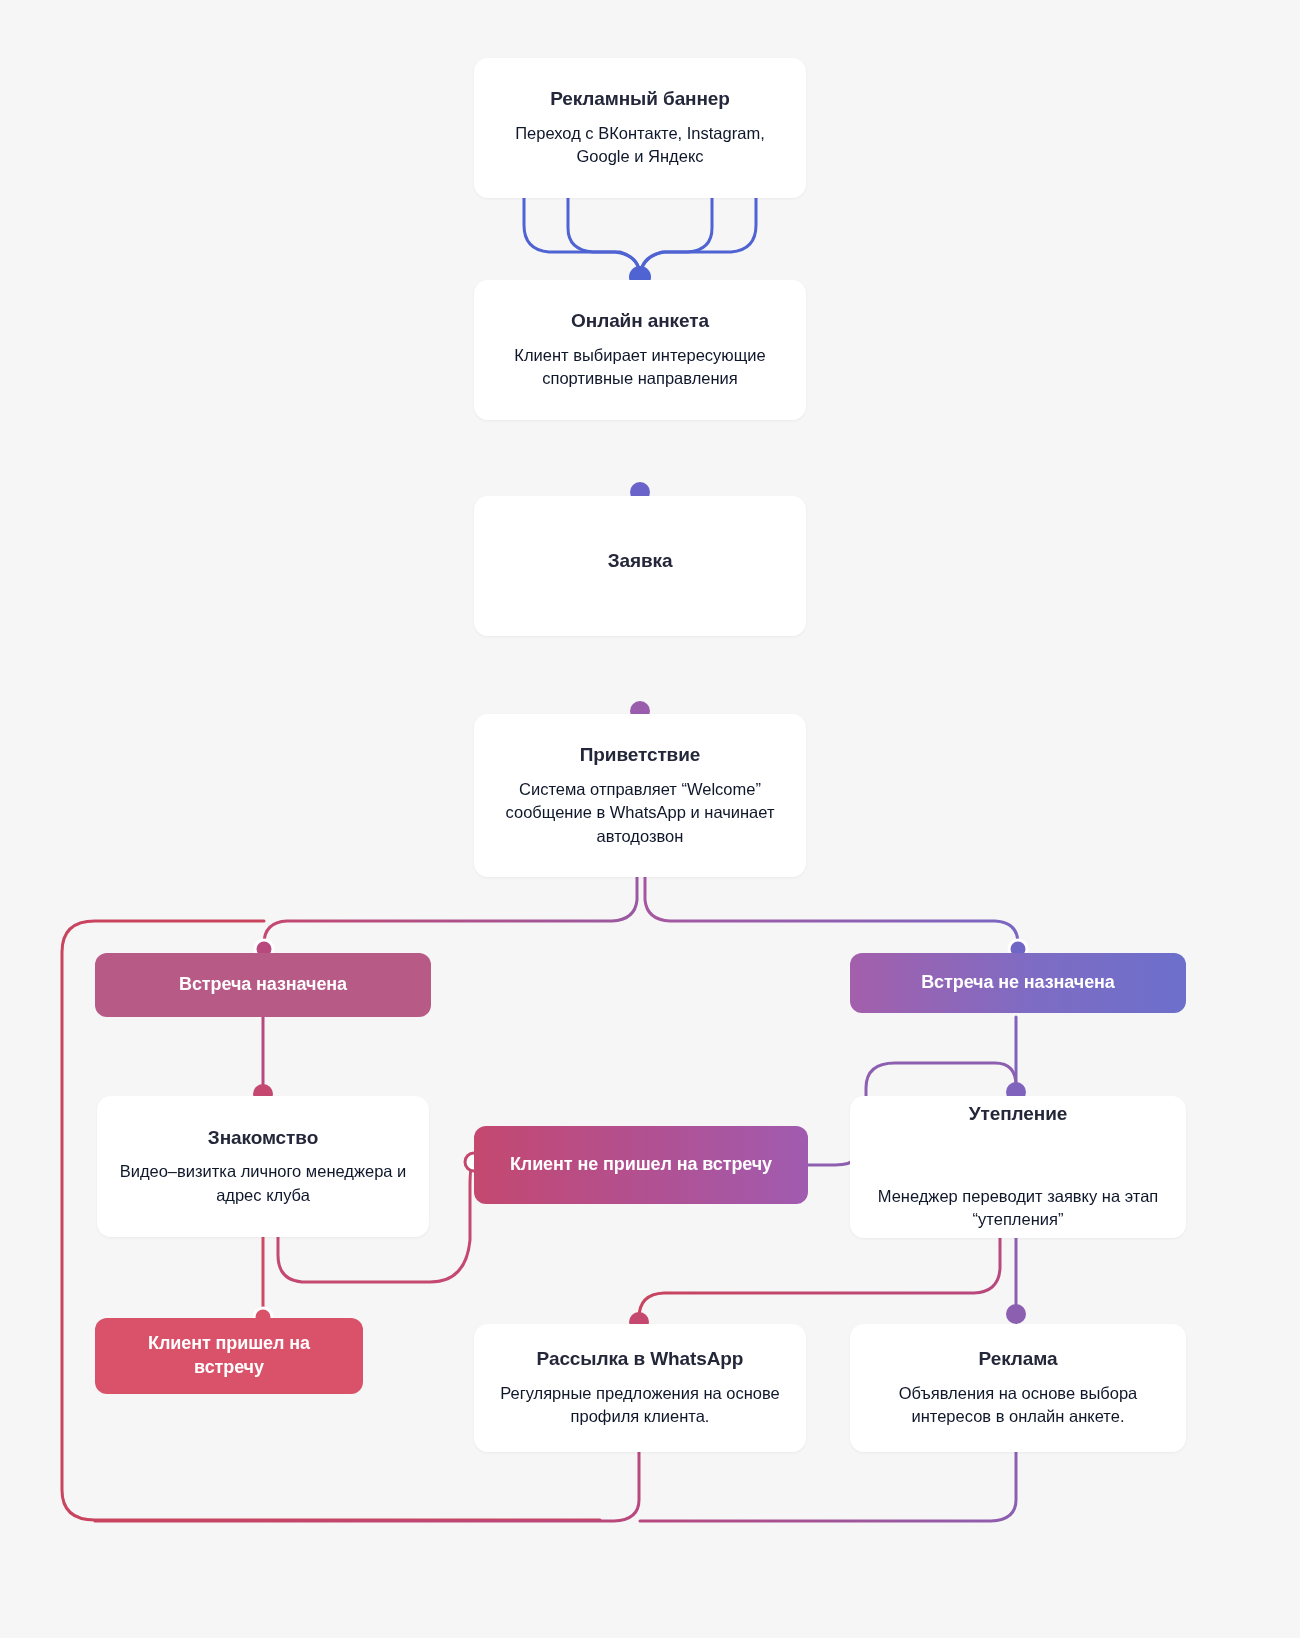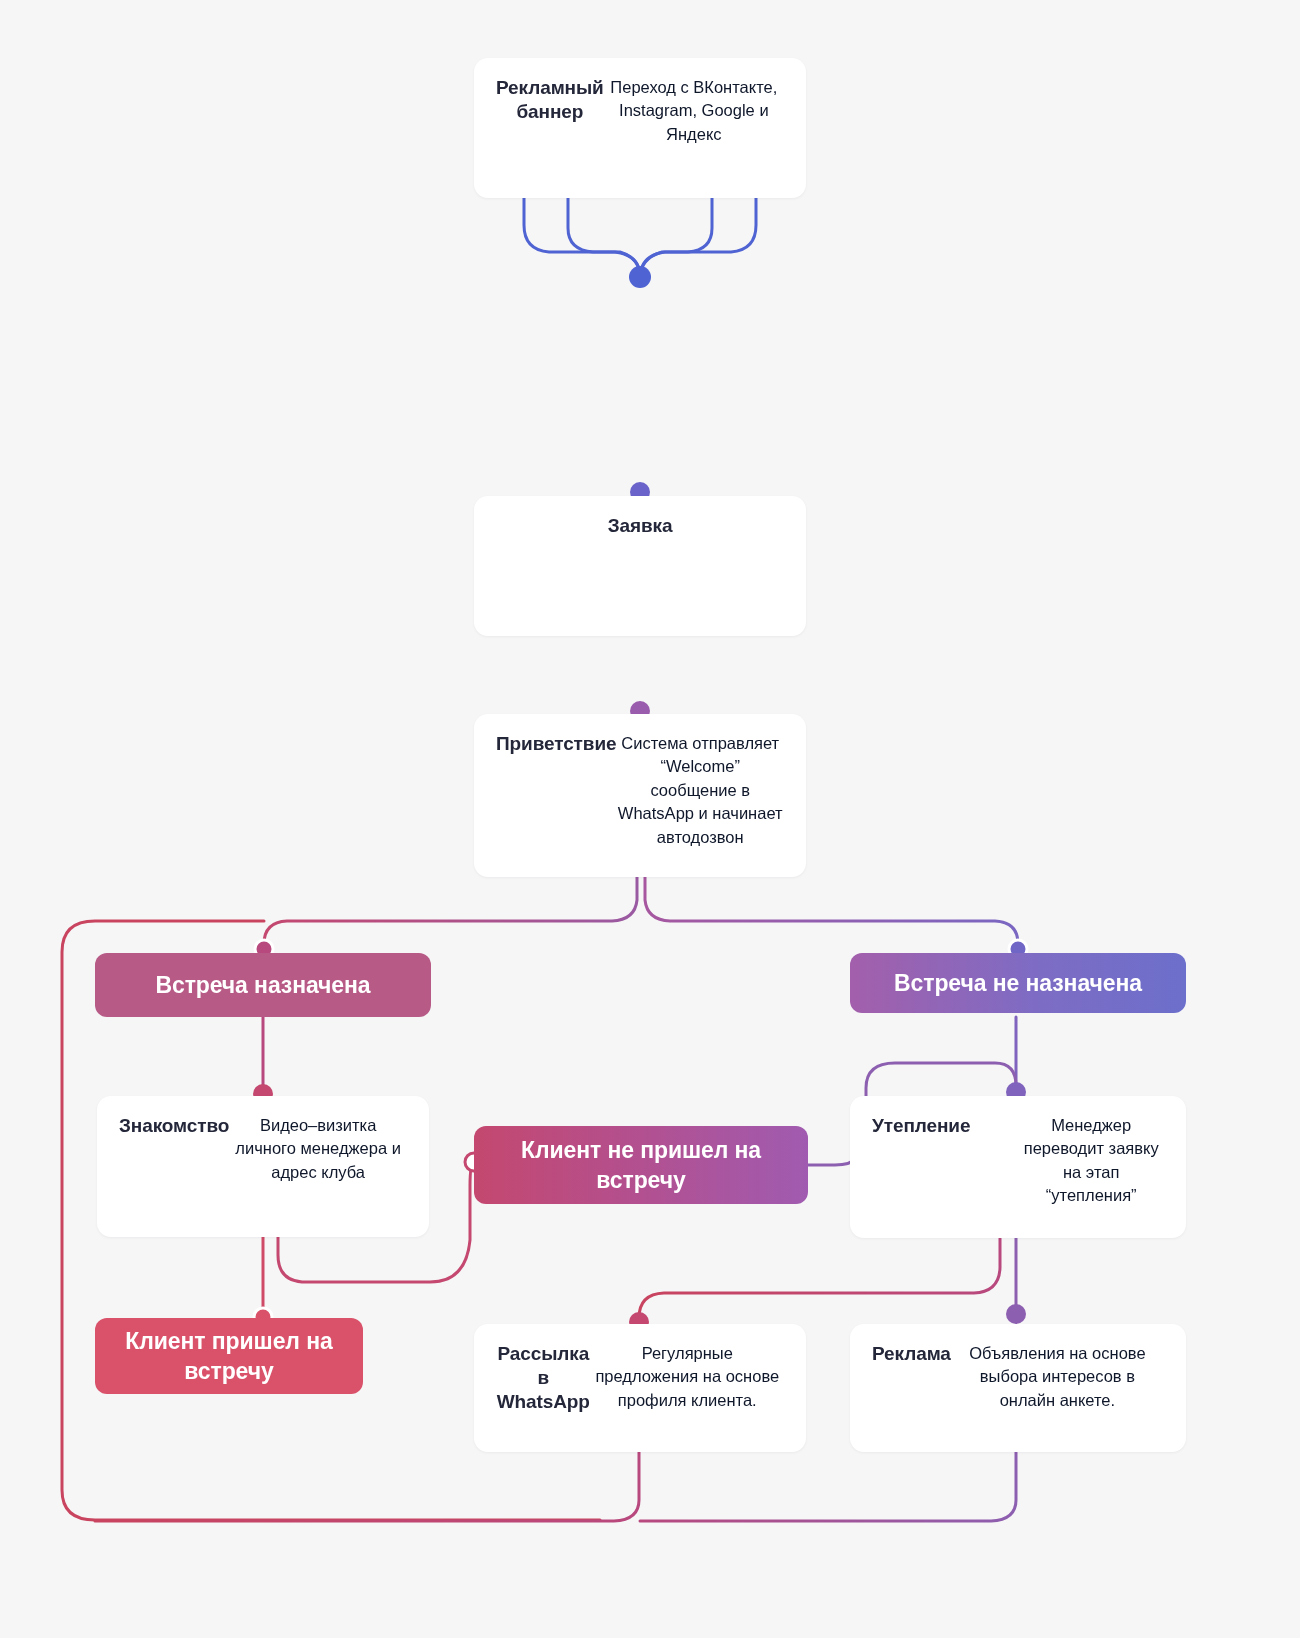--- a/index.html
+++ b/index.html
@@ -26,21 +26,22 @@
   .node {
     position: absolute;
     z-index: 2;
     box-sizing: border-box;
   }
   .card {
     background: #ffffff;
     border-radius: 14px;
     box-shadow: 0 1px 3px rgba(16,20,40,0.05);
     display: flex;
-    flex-direction: row;
+    flex-direction: column;
+    align-items: center;
     justify-content: center;
     text-align: center;
     padding: 18px 22px;
   }
   .card .title {
     font-size: 19px;
     font-weight: bold;
     color: #242739;
     letter-spacing: -0.1px;
     margin-bottom: 11px;
@@ -52,21 +53,21 @@
     color: #0f172a;
     line-height: 1.42;
   }
   .badge {
     border-radius: 12px;
     display: flex;
     align-items: center;
     justify-content: center;
     text-align: center;
     color: #ffffff;
-    font-size: 23px;
+    font-size: 18px;
     font-weight: bold;
     line-height: 1.32;
     padding: 10px 18px;
     box-sizing: border-box;
     letter-spacing: -0.1px;
   }
   .badge-rose   { background: #b75a86; }
   .badge-violet { background: linear-gradient(90deg,#a35fab 0%, #7e6cc4 55%, #6c6fcb 100%); }
   .badge-mix    { background: linear-gradient(90deg,#c4486f 0%, #b44f8d 45%, #a05bb0 100%); }
   .badge-red    { background: #d9526a; }
@@ -152,20 +153,24 @@
       <circle cx="639" cy="1322" r="10" fill="#c4486f"></circle>
       <circle cx="1016" cy="1314" r="10" fill="#8d5fb0"></circle>
     </g>
   </svg>
 
   <div class="node card" style="left:474px; top:58px; width:332px; height:140px;">
     <div class="title">Рекламный баннер</div>
     <div class="desc">Переход с ВКонтакте, Instagram, Google и Яндекс</div>
   </div>
 
+  <div class="node card" style="left:474px; top:280px; width:332px; height:140px;">
+    <div class="title">Онлайн анкета</div>
+    <div class="desc">Клиент выбирает интересующие спортивные направления</div>
+  </div>
 
   <div class="node card" style="left:474px; top:496px; width:332px; height:140px;">
     <div class="title">Заявка</div>
   </div>
 
   <div class="node card" style="left:474px; top:714px; width:332px; height:163px;">
     <div class="title">Приветствие</div>
     <div class="desc">Система отправляет “Welcome” сообщение в WhatsApp и начинает автодозвон</div>
   </div>
 

